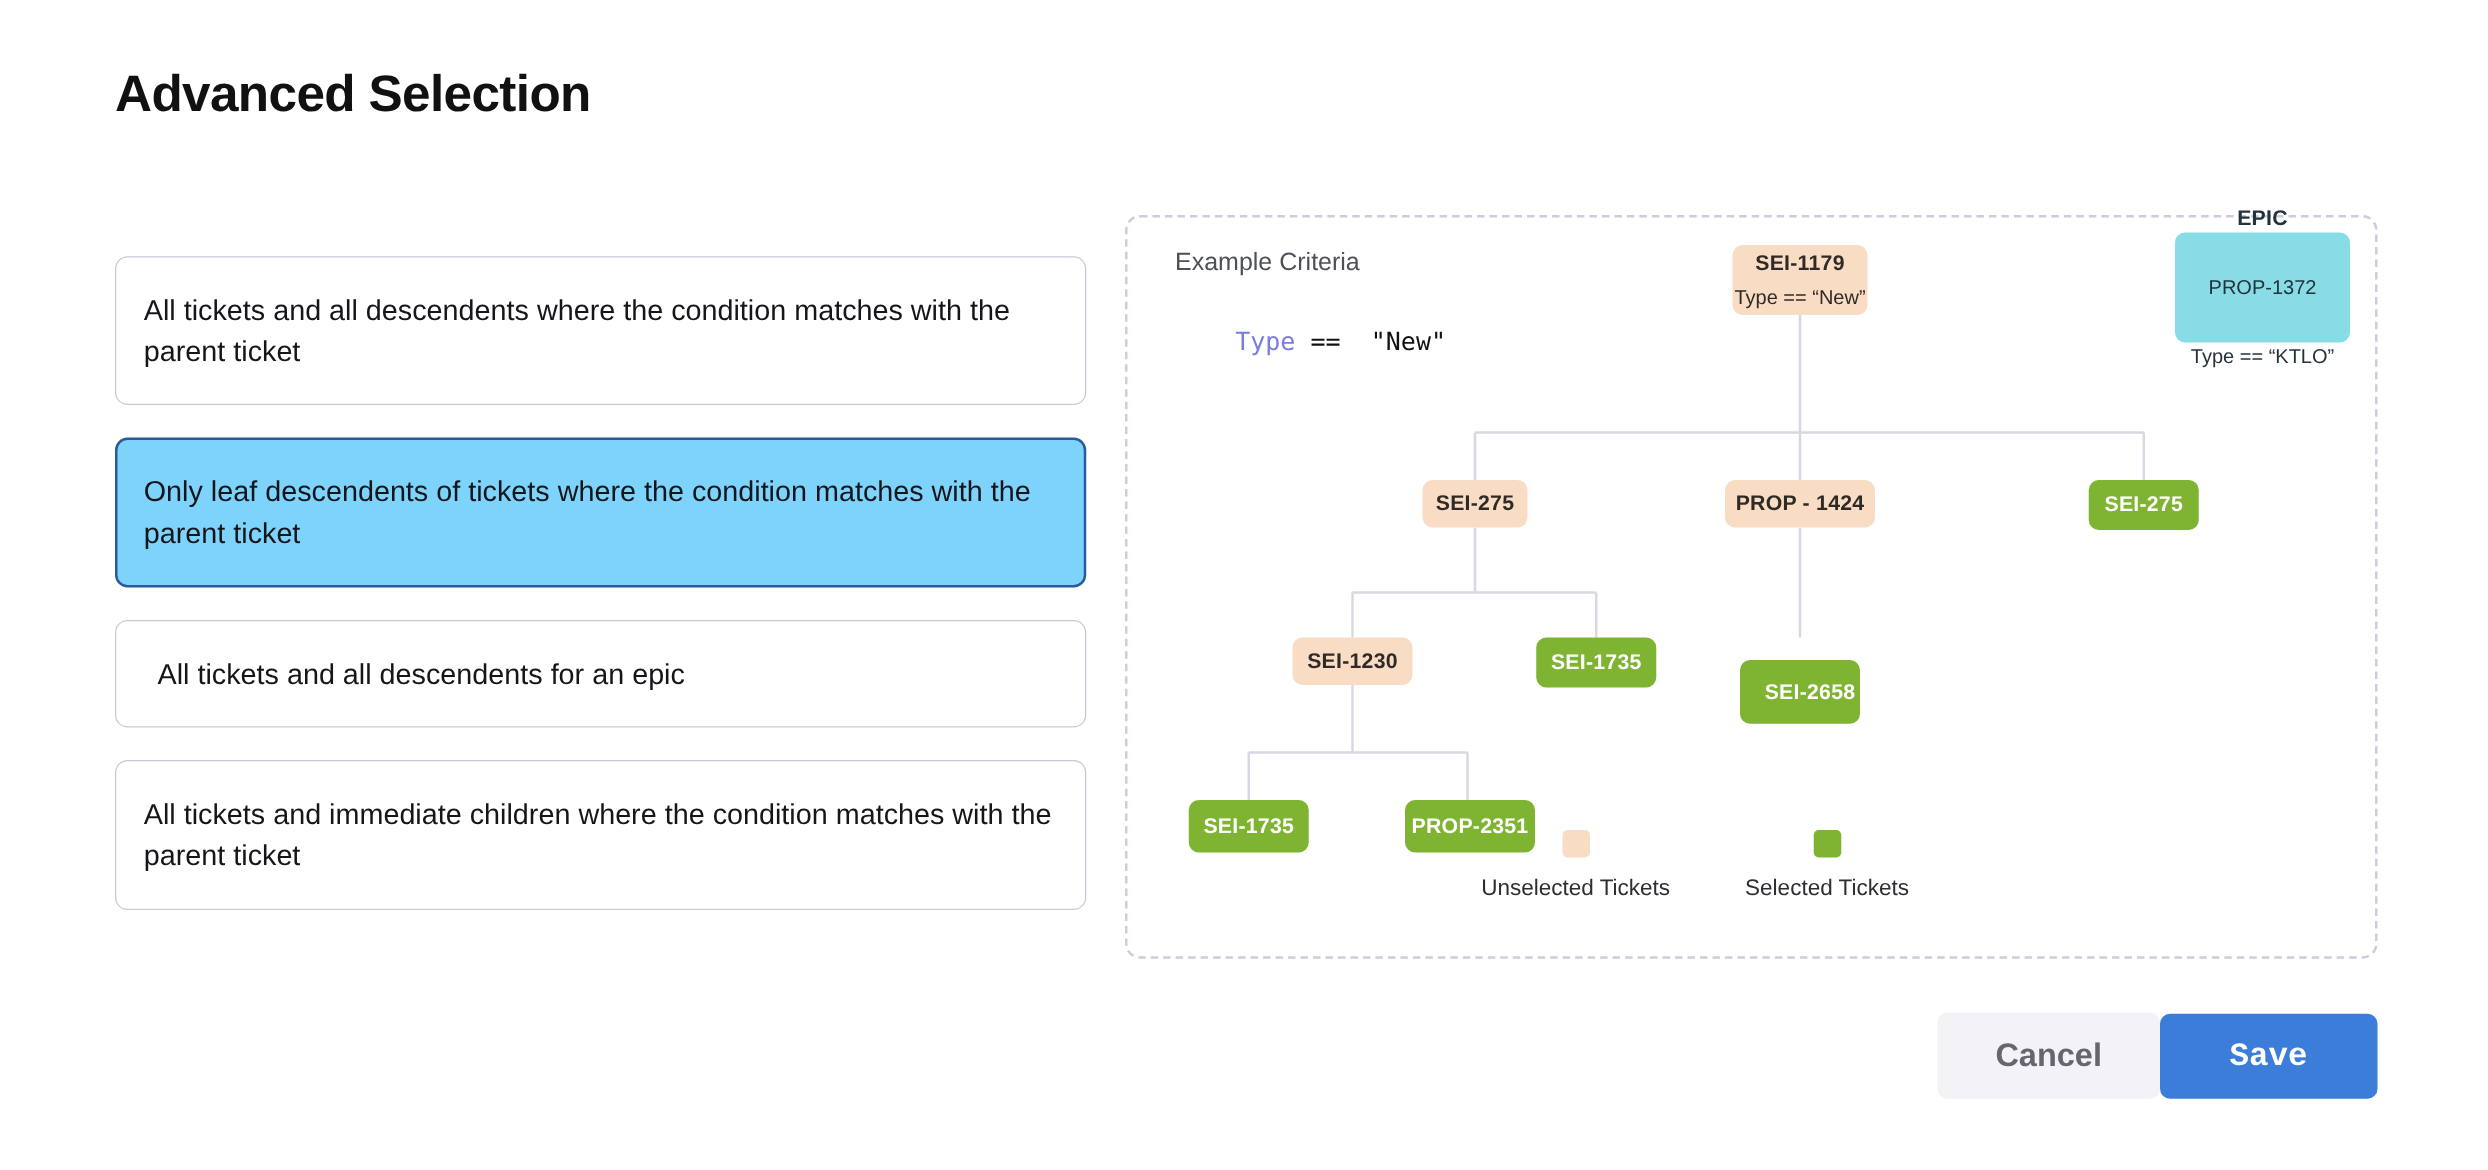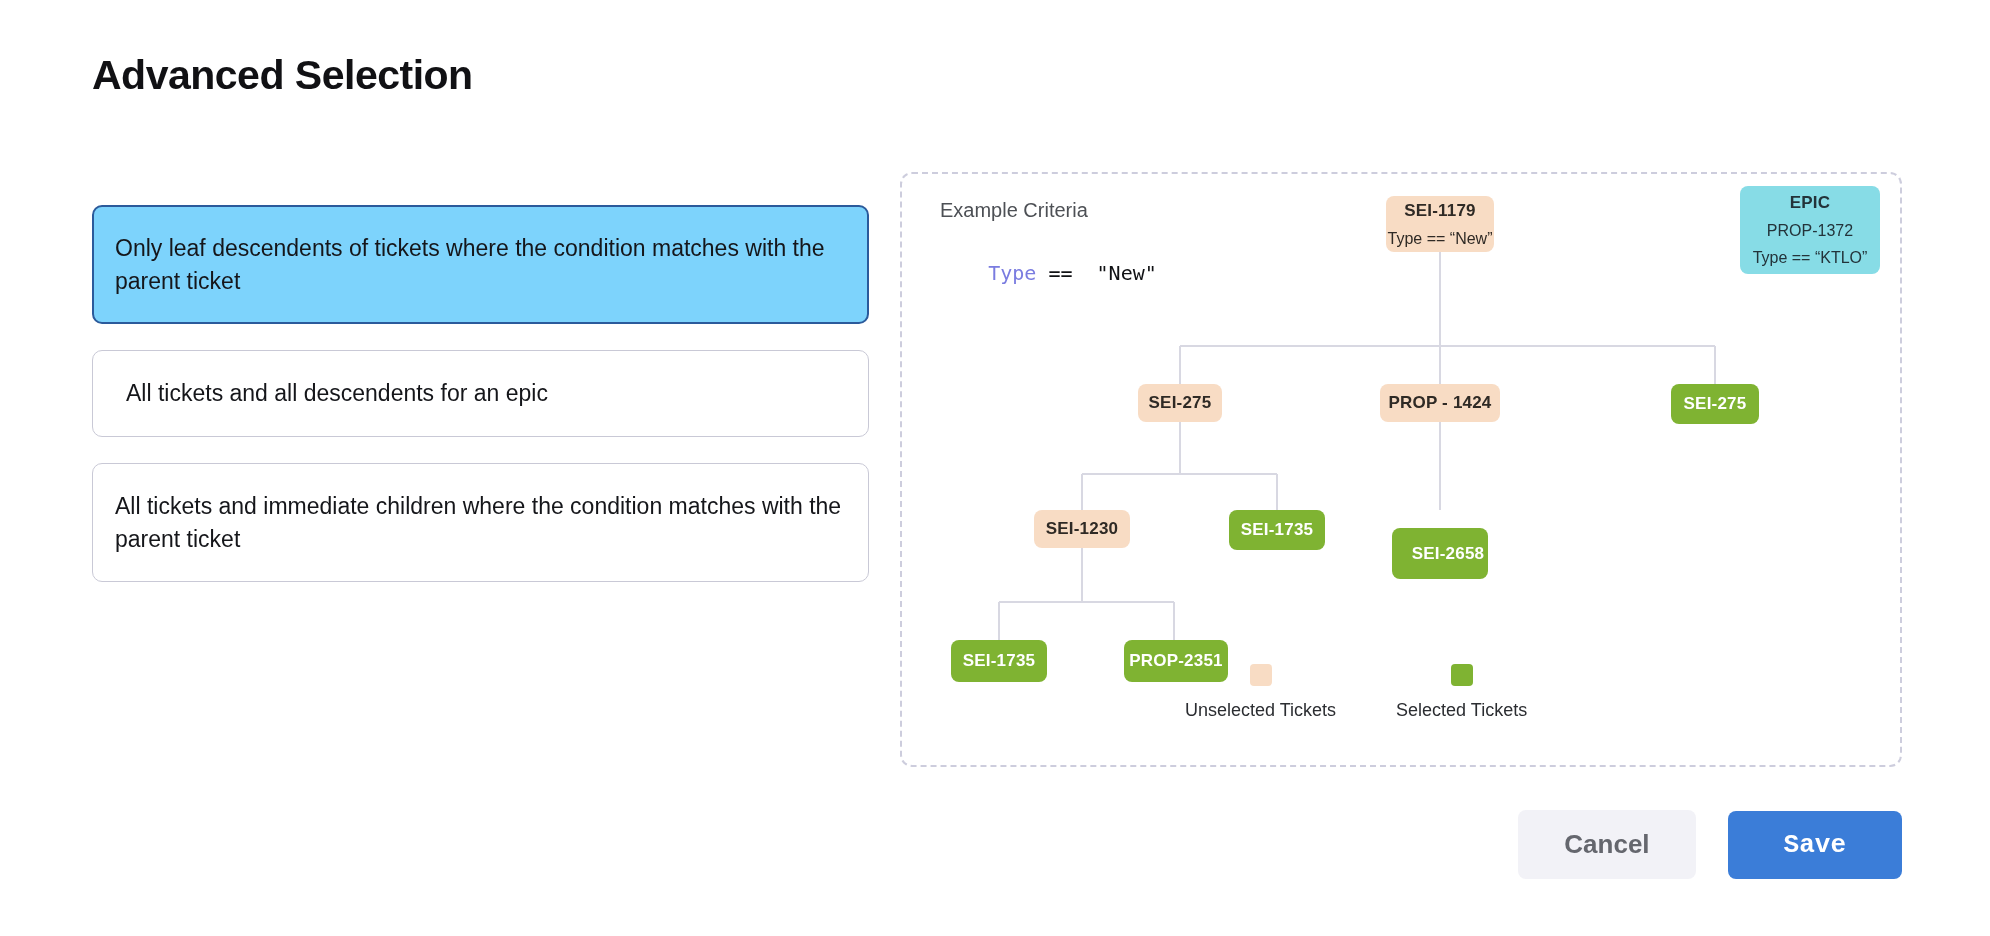--- a/index.html
+++ b/index.html
@@ -122,20 +122,21 @@
     background: #f8dcc4;
     color: #2f2a25;
   }
   .node.selected-node {
     background: #7fb332;
     color: #ffffff;
   }
   .node.epic {
     background: #87dce6;
     color: #23333a;
+    gap: 28px;
   }
 
   
   #legend {
     position: absolute;
     left: 283px;
     top: 490px;
     display: flex;
     align-items: center;
     gap: 60px;
@@ -156,21 +157,20 @@
     color: #2b2d31;
   }
 
   
   #footer-actions {
     position: absolute;
     right: 88px;
     top: 810px;
     display: flex;
     align-items: center;
-    gap: 32px;
   }
   .btn {
     box-sizing: border-box;
     border: none;
     border-radius: 8px;
     font-family: "Liberation Sans", sans-serif;
     font-size: 26px;
     font-weight: bold;
     cursor: pointer;
   }
@@ -186,20 +186,23 @@
     font-family: Liberation Mono, monospace;
   }
 </style>
 </head>
 <body>
 
 <div id="page-title">Advanced Selection</div>
 
 <div id="options-list">
 
+  <div class="option-card two-line">
+    <span>All tickets and all descendents where the condition matches with the parent ticket</span>
+  </div>
 
   <div class="option-card two-line selected">
     <span>Only leaf descendents of tickets where the condition matches with the parent ticket</span>
   </div>
 
   <div class="option-card one-line">
     <span>All tickets and all descendents for an epic</span>
   </div>
 
   <div class="option-card two-line">

